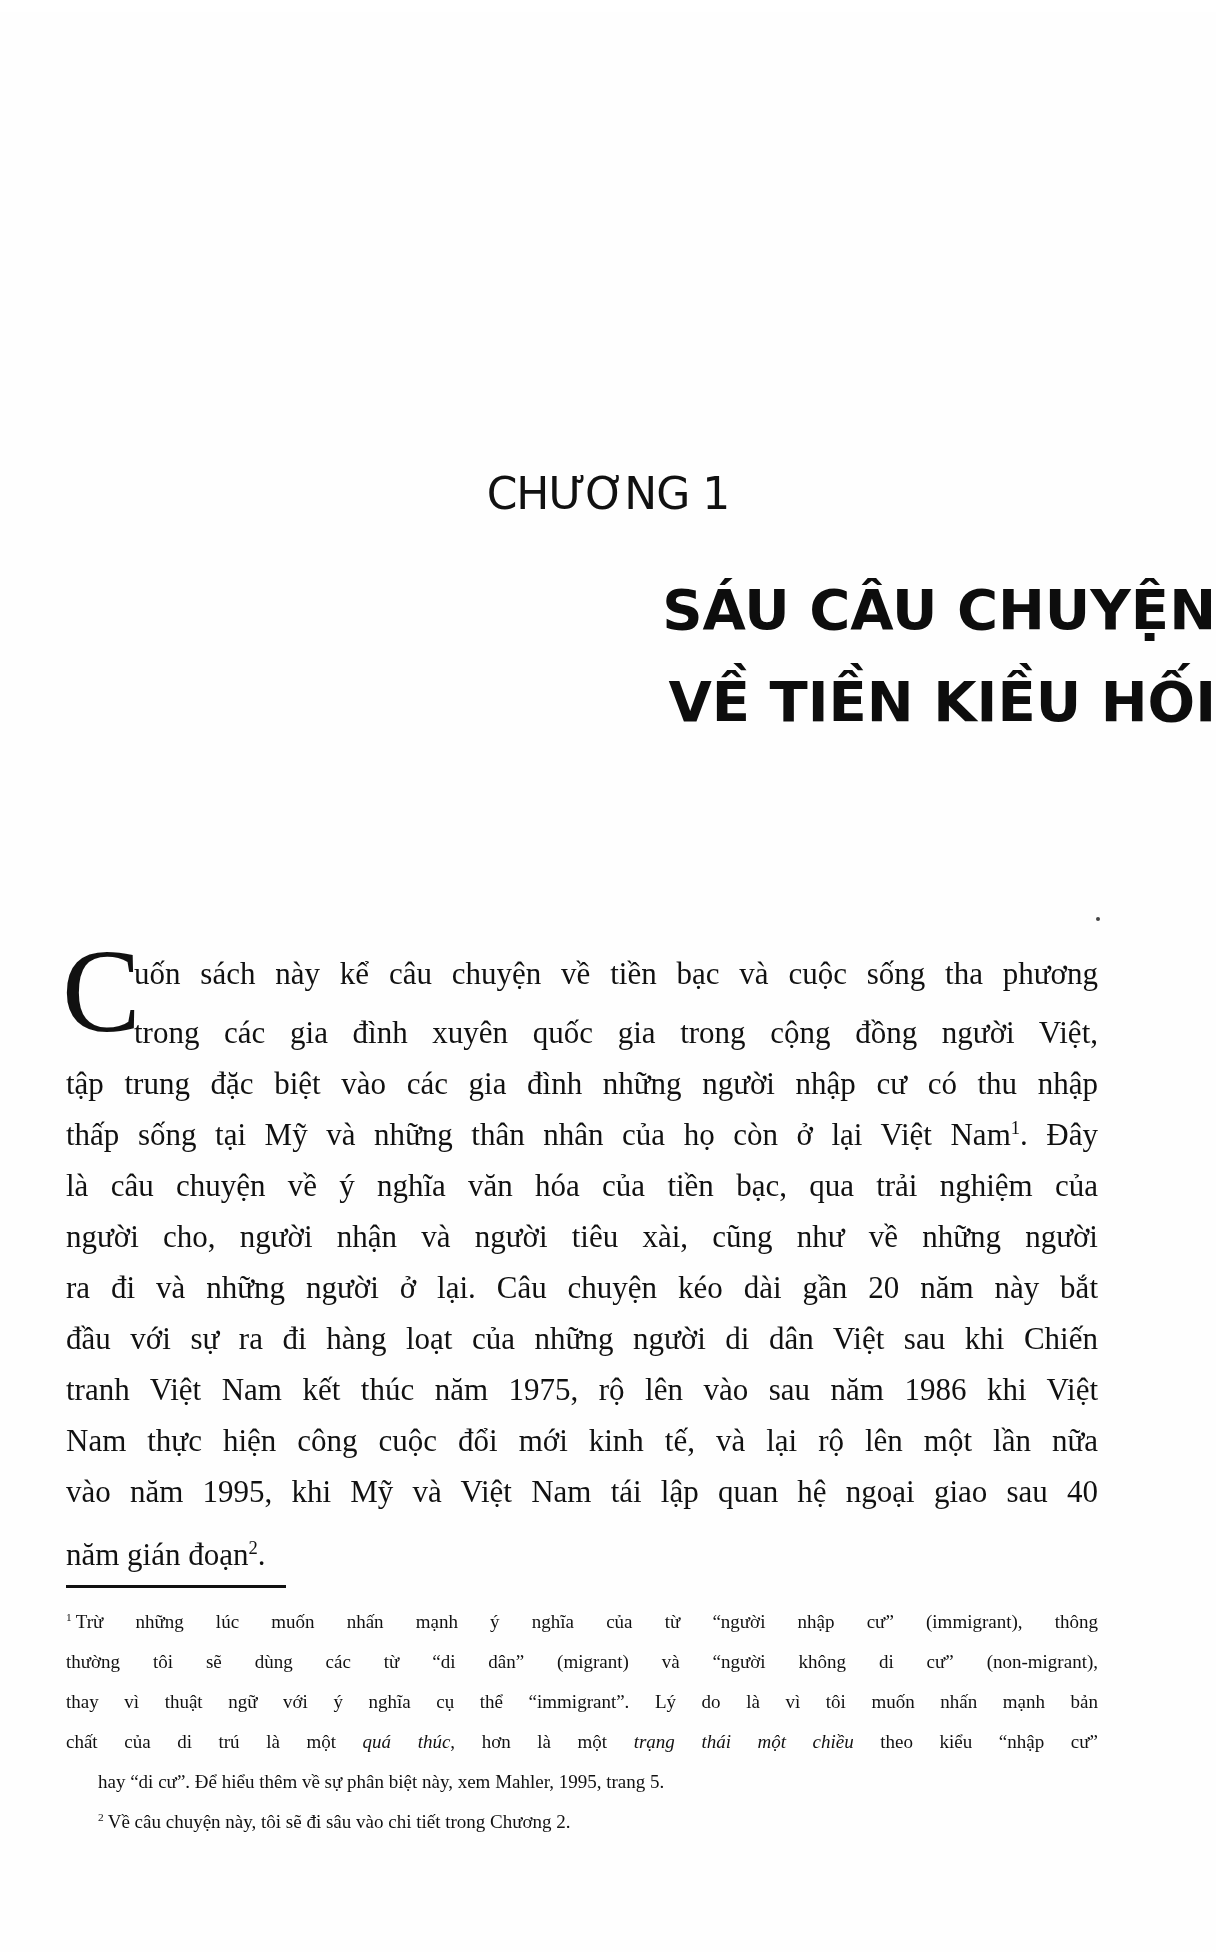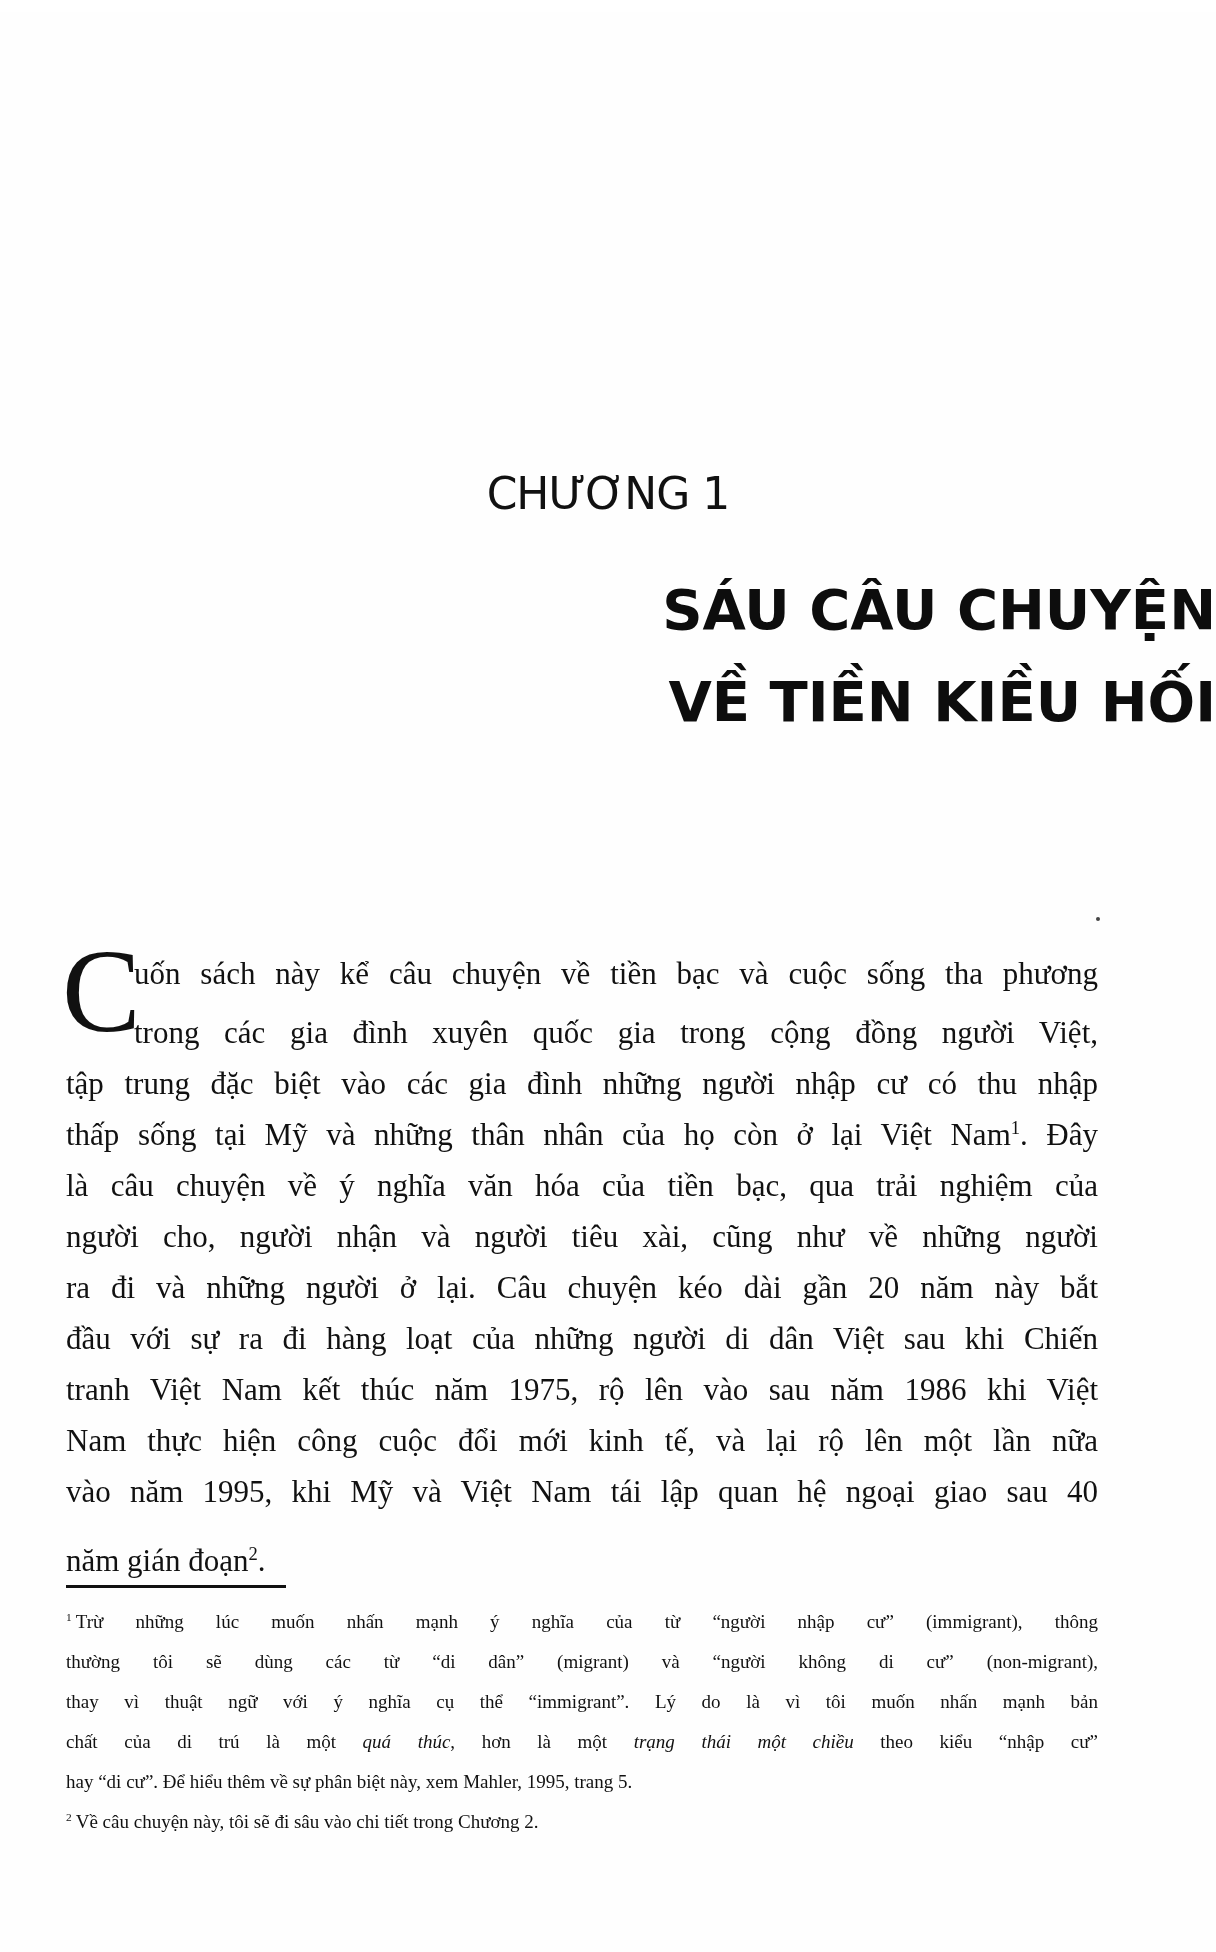--- a/index.html
+++ b/index.html
@@ -97,21 +97,21 @@
       font-size: 19px;
       line-height: 40px;
       color: #111;
     }
     .fn-line {
       display: block;
       white-space: nowrap;
       text-align: justify;
       text-align-last: justify;
     }
-    .fn-line.last { text-align-last: left; }
+    .fn-line.last { text-align-last: left; margin-left: 32px; }
     .fn-num {
       font-size: 60%;
       vertical-align: super;
       line-height: 0;
       margin-right: 4px;
     }
     em { font-style: italic; }
     .speck {
       position: absolute;
       width: 4px; height: 4px;
@@ -138,21 +138,21 @@
     <span class="body-line indent">trong các gia đình xuyên quốc gia trong cộng đồng người Việt,</span>
     <span class="body-line">tập trung đặc biệt vào các gia đình những người nhập cư có thu nhập</span>
     <span class="body-line"><span>thấp sống tại Mỹ và những thân nhân của họ còn ở lại Việt Nam</span><sup>1</sup><span>. Đây</span></span>
     <span class="body-line">là câu chuyện về ý nghĩa văn hóa của tiền bạc, qua trải nghiệm của</span>
     <span class="body-line">người cho, người nhận và người tiêu xài, cũng như về những người</span>
     <span class="body-line">ra đi và những người ở lại. Câu chuyện kéo dài gần 20 năm này bắt</span>
     <span class="body-line">đầu với sự ra đi hàng loạt của những người di dân Việt sau khi Chiến</span>
     <span class="body-line">tranh Việt Nam kết thúc năm 1975, rộ lên vào sau năm 1986 khi Việt</span>
     <span class="body-line">Nam thực hiện công cuộc đổi mới kinh tế, và lại rộ lên một lần nữa</span>
     <span class="body-line">vào năm 1995, khi Mỹ và Việt Nam tái lập quan hệ ngoại giao sau 40</span>
-    <span class="body-line last" style="margin-top:18px"><span>năm gián đoạn</span><sup>2</sup><span>.</span></span>
+    <span class="body-line last" style="margin-top:12px"><span>năm gián đoạn</span><sup>2</sup><span>.</span></span>
   </div>
 
   <div class="rule"></div>
 
   <div class="footnotes">
     <span class="fn-line"><span class="fn-num">1</span><span>Trừ những lúc muốn nhấn mạnh ý nghĩa của từ “người nhập cư” (immigrant), thông</span></span>
     <span class="fn-line">thường tôi sẽ dùng các từ “di dân” (migrant) và “người không di cư” (non-migrant),</span>
     <span class="fn-line">thay vì thuật ngữ với ý nghĩa cụ thể “immigrant”. Lý do là vì tôi muốn nhấn mạnh bản</span>
     <span class="fn-line"><span>chất của di trú là một </span><em>quá thúc</em><span>, hơn là một </span><em>trạng thái một chiều</em><span> theo kiểu “nhập cư”</span></span>
     <span class="fn-line last">hay “di cư”. Để hiểu thêm về sự phân biệt này, xem Mahler, 1995, trang 5.</span>

